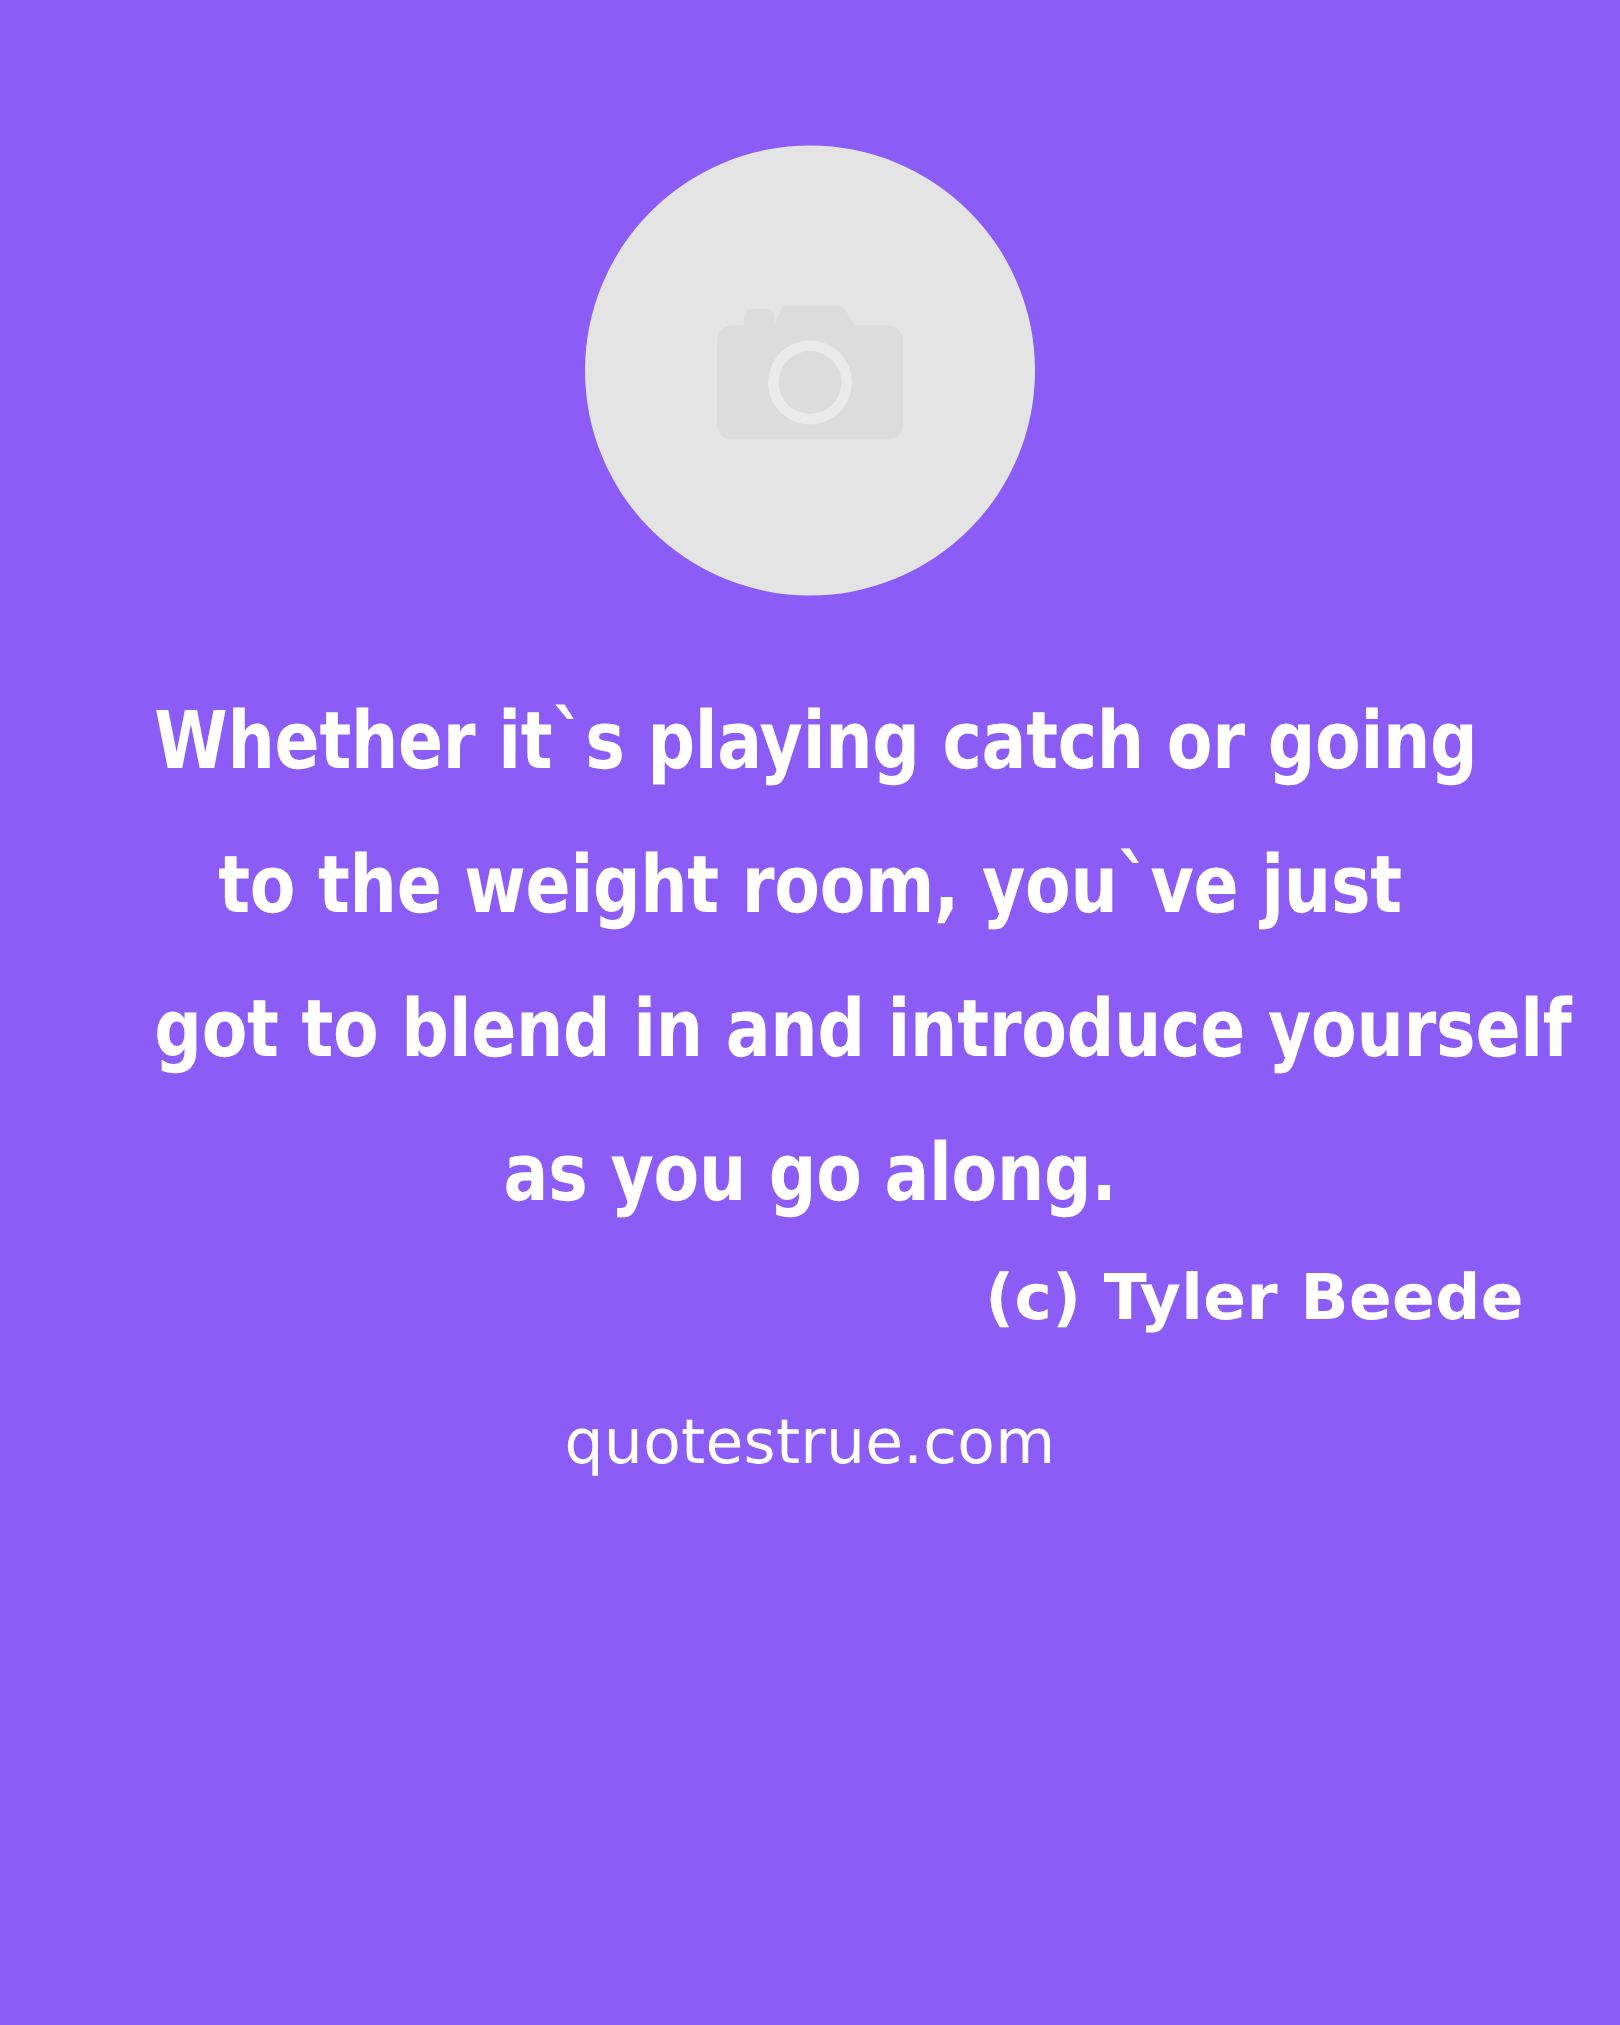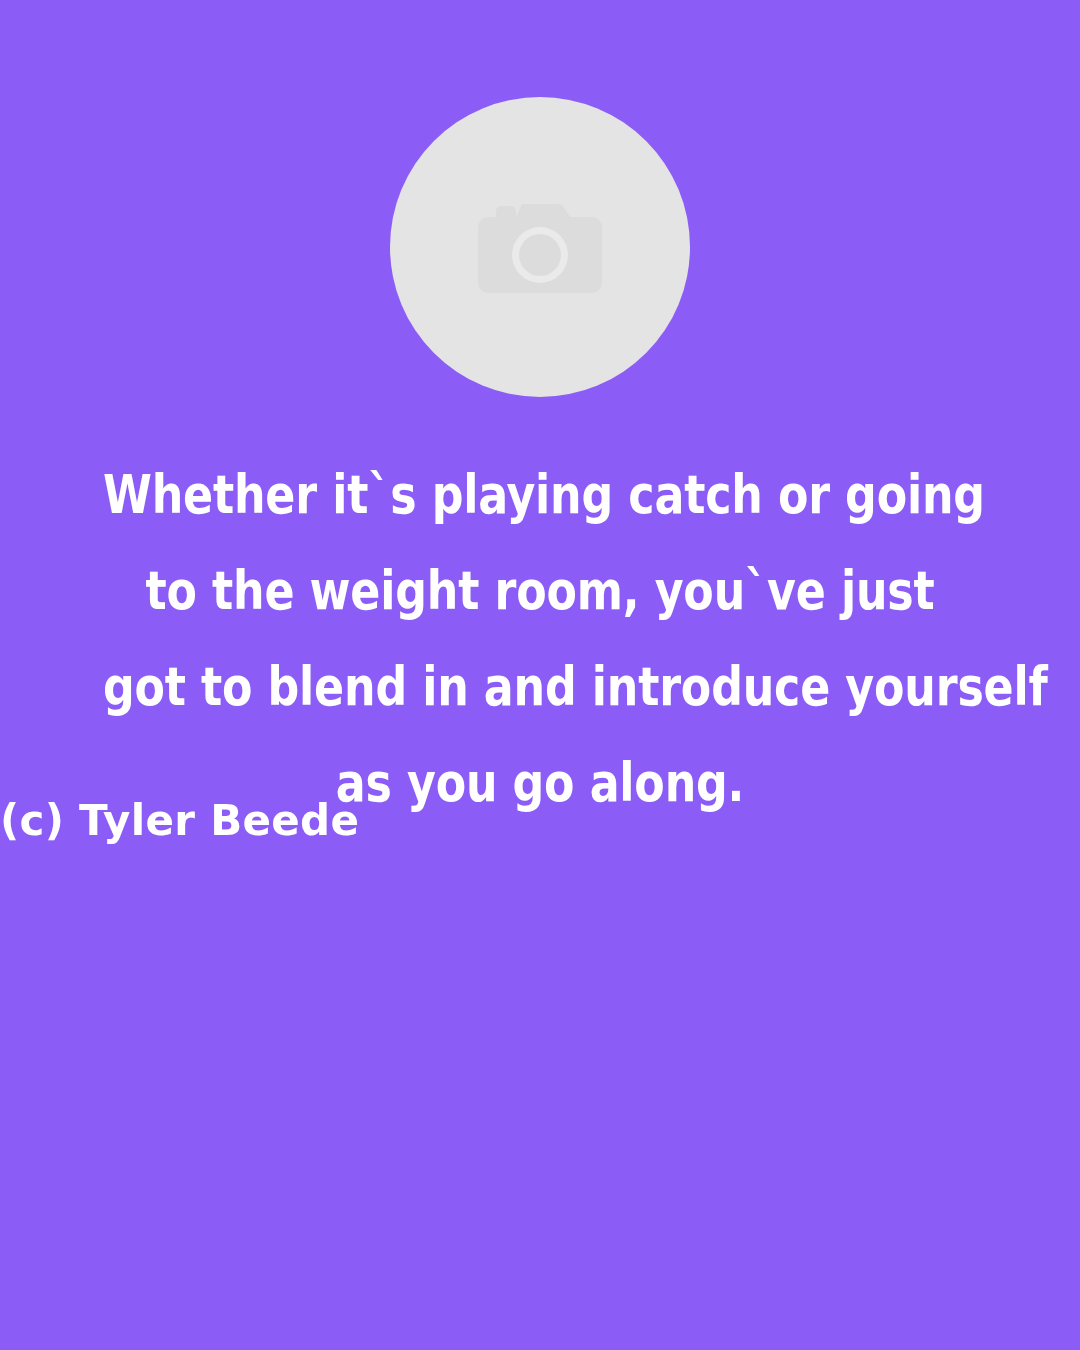--- a/index.html
+++ b/index.html
@@ -64,23 +64,23 @@
   }
   .quote-line {
     display: block;
     white-space: nowrap;
   }
 
   
   #author {
     position: absolute;
     left: 0;
-    top: 792px;
+    top: 836px;
     width: 1016px;
-    text-align: left;
+    text-align: right;
     color: #ffffff;
     font-family: "DejaVu Sans", "Liberation Sans", sans-serif;
     font-weight: bold;
     font-size: 42px;
     line-height: 58px;
     letter-spacing: 0.3px;
   }
 
   
   #site {
@@ -113,14 +113,15 @@
 
   <div id="quote">
     <span class="quote-line">Whether it`s playing catch or going</span>
     <span class="quote-line">to the weight room, you`ve just</span>
     <span class="quote-line">got to blend in and introduce yourself</span>
     <span class="quote-line">as you go along.</span>
   </div>
 
   <div id="author">(c) Tyler Beede</div>
 
+  <div id="site">quotestrue.com</div>
 
 </div>
 
 </body></html>

